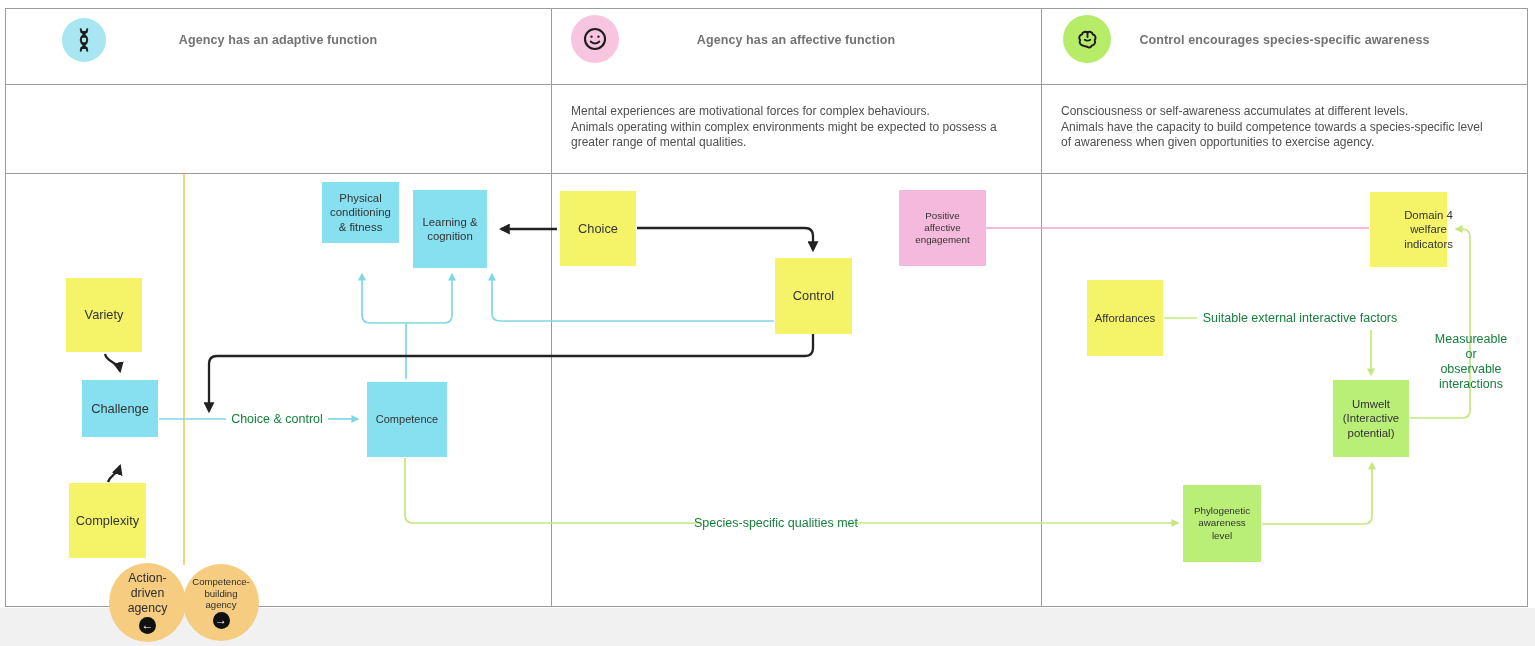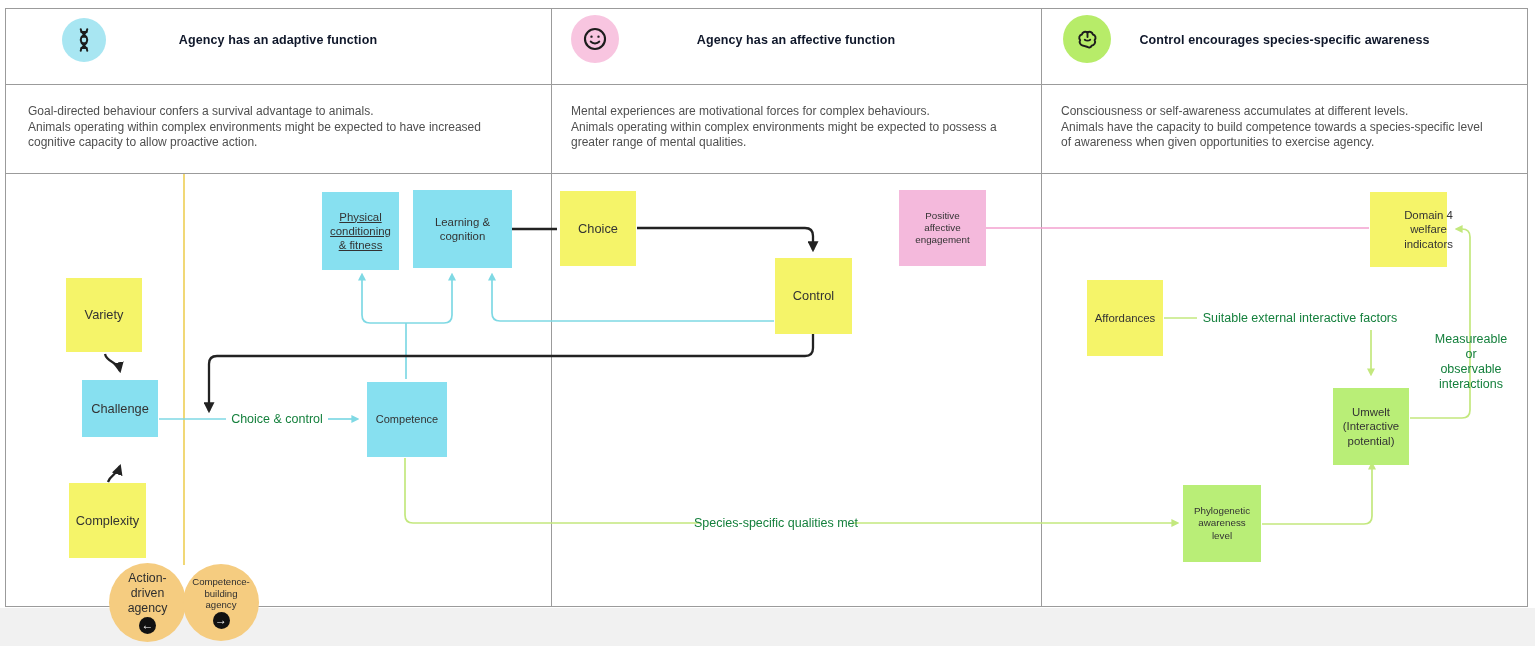--- a/index.html
+++ b/index.html
@@ -8,21 +8,21 @@
     font-family:"Liberation Sans","DejaVu Sans",sans-serif; background:#ffffff;
   }
   .strip-bottom{position:absolute;left:0;top:608px;width:1535px;height:38px;background:#f1f1f1;}
   
   .panel{position:absolute;left:5px;top:8px;width:1523px;height:599px;border:1.5px solid #9b9b9b;box-sizing:border-box;background:#fff;}
   .hline{position:absolute;left:5px;width:1523px;height:0;border-top:1.5px solid #9b9b9b;}
   .vline{position:absolute;top:8px;height:599px;width:0;border-left:1.5px solid #9b9b9b;}
   
   .hdr-circle{position:absolute;border-radius:50%;display:flex;align-items:center;justify-content:center;}
   .hdr-title{position:absolute;top:27px;height:26px;display:flex;align-items:center;justify-content:center;
-    font-weight:bold;font-size:12.5px;color:#0f172a;letter-spacing:.1px;}
+    font-weight:bold;font-size:12.5px;color:#737373;letter-spacing:.1px;}
   .desc{position:absolute;font-size:12px;line-height:15.5px;color:#4f4f4f;white-space:pre-line;}
   
   svg.wires{position:absolute;left:0;top:0;pointer-events:none;}
   
   .note{position:absolute;display:flex;align-items:center;justify-content:center;text-align:center;
     color:#333;white-space:pre-line;line-height:1.25;box-sizing:border-box;padding:2px;}
   .n-yellow{background:#f5f469;}
   .n-cyan{background:#87e0f0;}
   .n-pink{background:#f4b9dc;}
   .n-green{background:#b9ee77;}
@@ -71,23 +71,20 @@
   <div class="hdr-title" style="left:551px;width:490px;">Agency has an affective function</div>
 
   <div class="hdr-circle" style="left:1063px;top:15px;width:48px;height:48px;background:#b7ec69;">
     <svg width="27" height="27" viewBox="0 0 24 24" fill="none" stroke="#1d1d1d" stroke-width="1.7" stroke-linecap="round" stroke-linejoin="round">
       <path d="M8.2 17.5 c-2.6 -0.3 -3.9 -3 -2.7 -5 c-1.6 -1.6 -0.8 -4.4 1.5 -4.9 c0.4 -2.3 3.2 -3.2 4.9 -1.7 c1.7 -1.5 4.5 -0.6 4.9 1.7 c2.3 0.5 3.1 3.3 1.5 4.9 c1.2 2 -0.1 4.7 -2.7 5 c-0.4 1.4 -2.2 2 -3.4 1.2 z"></path>
       <path d="M12 6.2 v3.6 M9.6 12.2 c1.2 1 3.6 1 4.8 0"></path>
     </svg>
   </div>
   <div class="hdr-title" style="left:1041px;width:487px;">Control encourages species-specific awareness</div>
 
-  <div class="desc" style="left:28px;top:104px;width:505px;">Goal-directed behaviour confers a survival advantage to animals.
-Animals operating within complex environments might be expected to have increased
-cognitive capacity to allow proactive action.</div>
   <div class="desc" style="left:571px;top:104px;width:455px;">Mental experiences are motivational forces for complex behaviours.
 Animals operating within complex environments might be expected to possess a
 greater range of mental qualities.</div>
   <div class="desc" style="left:1061px;top:104px;width:455px;">Consciousness or self-awareness accumulates at different levels.
 Animals have the capacity to build competence towards a species-specific level
 of awareness when given opportunities to exercise agency.</div>
 
   <svg class="wires" width="1535" height="646" viewBox="0 0 1535 646">
     <defs>
       <marker id="mB" markerUnits="userSpaceOnUse" markerWidth="11" markerHeight="11" viewBox="0 0 10 10" refX="8" refY="5" orient="auto">
@@ -129,41 +126,41 @@
     <path d="M1262,524 L1364,524 Q1372,524 1372,516 L1372,464" stroke="#c3e87e" stroke-width="1.7" fill="none" marker-end="url(#mG)"></path>
   </svg>
 
   <div class="elabel" style="left:277px;top:419px;">Choice &amp; control</div>
   <div class="elabel" style="left:776px;top:523px;">Species-specific qualities met</div>
   <div class="elabel" style="left:1300px;top:318px;">Suitable external interactive factors</div>
   <div class="elabel" style="left:1471px;top:362px;">Measureable or
 observable
 interactions</div>
 
-  <div class="note n-cyan fs115" style="left:322px;top:192px;width:77px;height:78px;text-decoration:underline;">Physical
+  <div class="note n-cyan fs115" style="left:322px;top:182px;width:77px;height:61px;">Physical
 conditioning
 &amp; fitness</div>
-  <div class="note n-cyan fs115" style="left:413px;top:190px;width:99px;height:78px;">Learning &amp;
+  <div class="note n-cyan fs115" style="left:413px;top:190px;width:74px;height:78px;">Learning &amp;
 cognition</div>
   <div class="note n-yellow fs13" style="left:66px;top:278px;width:76px;height:74px;">Variety</div>
   <div class="note n-cyan fs13" style="left:82px;top:380px;width:76px;height:57px;">Challenge</div>
   <div class="note n-yellow fs13" style="left:69px;top:483px;width:77px;height:75px;">Complexity</div>
   <div class="note n-cyan fs11" style="left:367px;top:382px;width:80px;height:75px;">Competence</div>
 
   <div class="note n-yellow fs13" style="left:560px;top:191px;width:76px;height:75px;">Choice</div>
   <div class="note n-yellow fs13" style="left:775px;top:258px;width:77px;height:76px;">Control</div>
   <div class="note n-pink fs10" style="left:899px;top:190px;width:87px;height:76px;">Positive
 affective
 engagement</div>
 
   <div class="note n-yellow fs115" style="left:1370px;top:192px;width:77px;height:75px;padding-left:42px;">Domain 4
 welfare
 indicators</div>
   <div class="note n-yellow fs115" style="left:1087px;top:280px;width:76px;height:76px;">Affordances</div>
-  <div class="note n-green fs115" style="left:1333px;top:388px;width:76px;height:77px;">Umwelt
+  <div class="note n-green fs115" style="left:1333px;top:380px;width:76px;height:77px;">Umwelt
 (Interactive
 potential)</div>
   <div class="note n-green fs10" style="left:1183px;top:485px;width:78px;height:77px;">Phylogenetic
 awareness
 level</div>
 
   <div class="agency-circle" style="left:109px;top:563px;width:77px;height:79px;">
     <div class="agency-label-lg">Action-
 driven
 agency</div>

